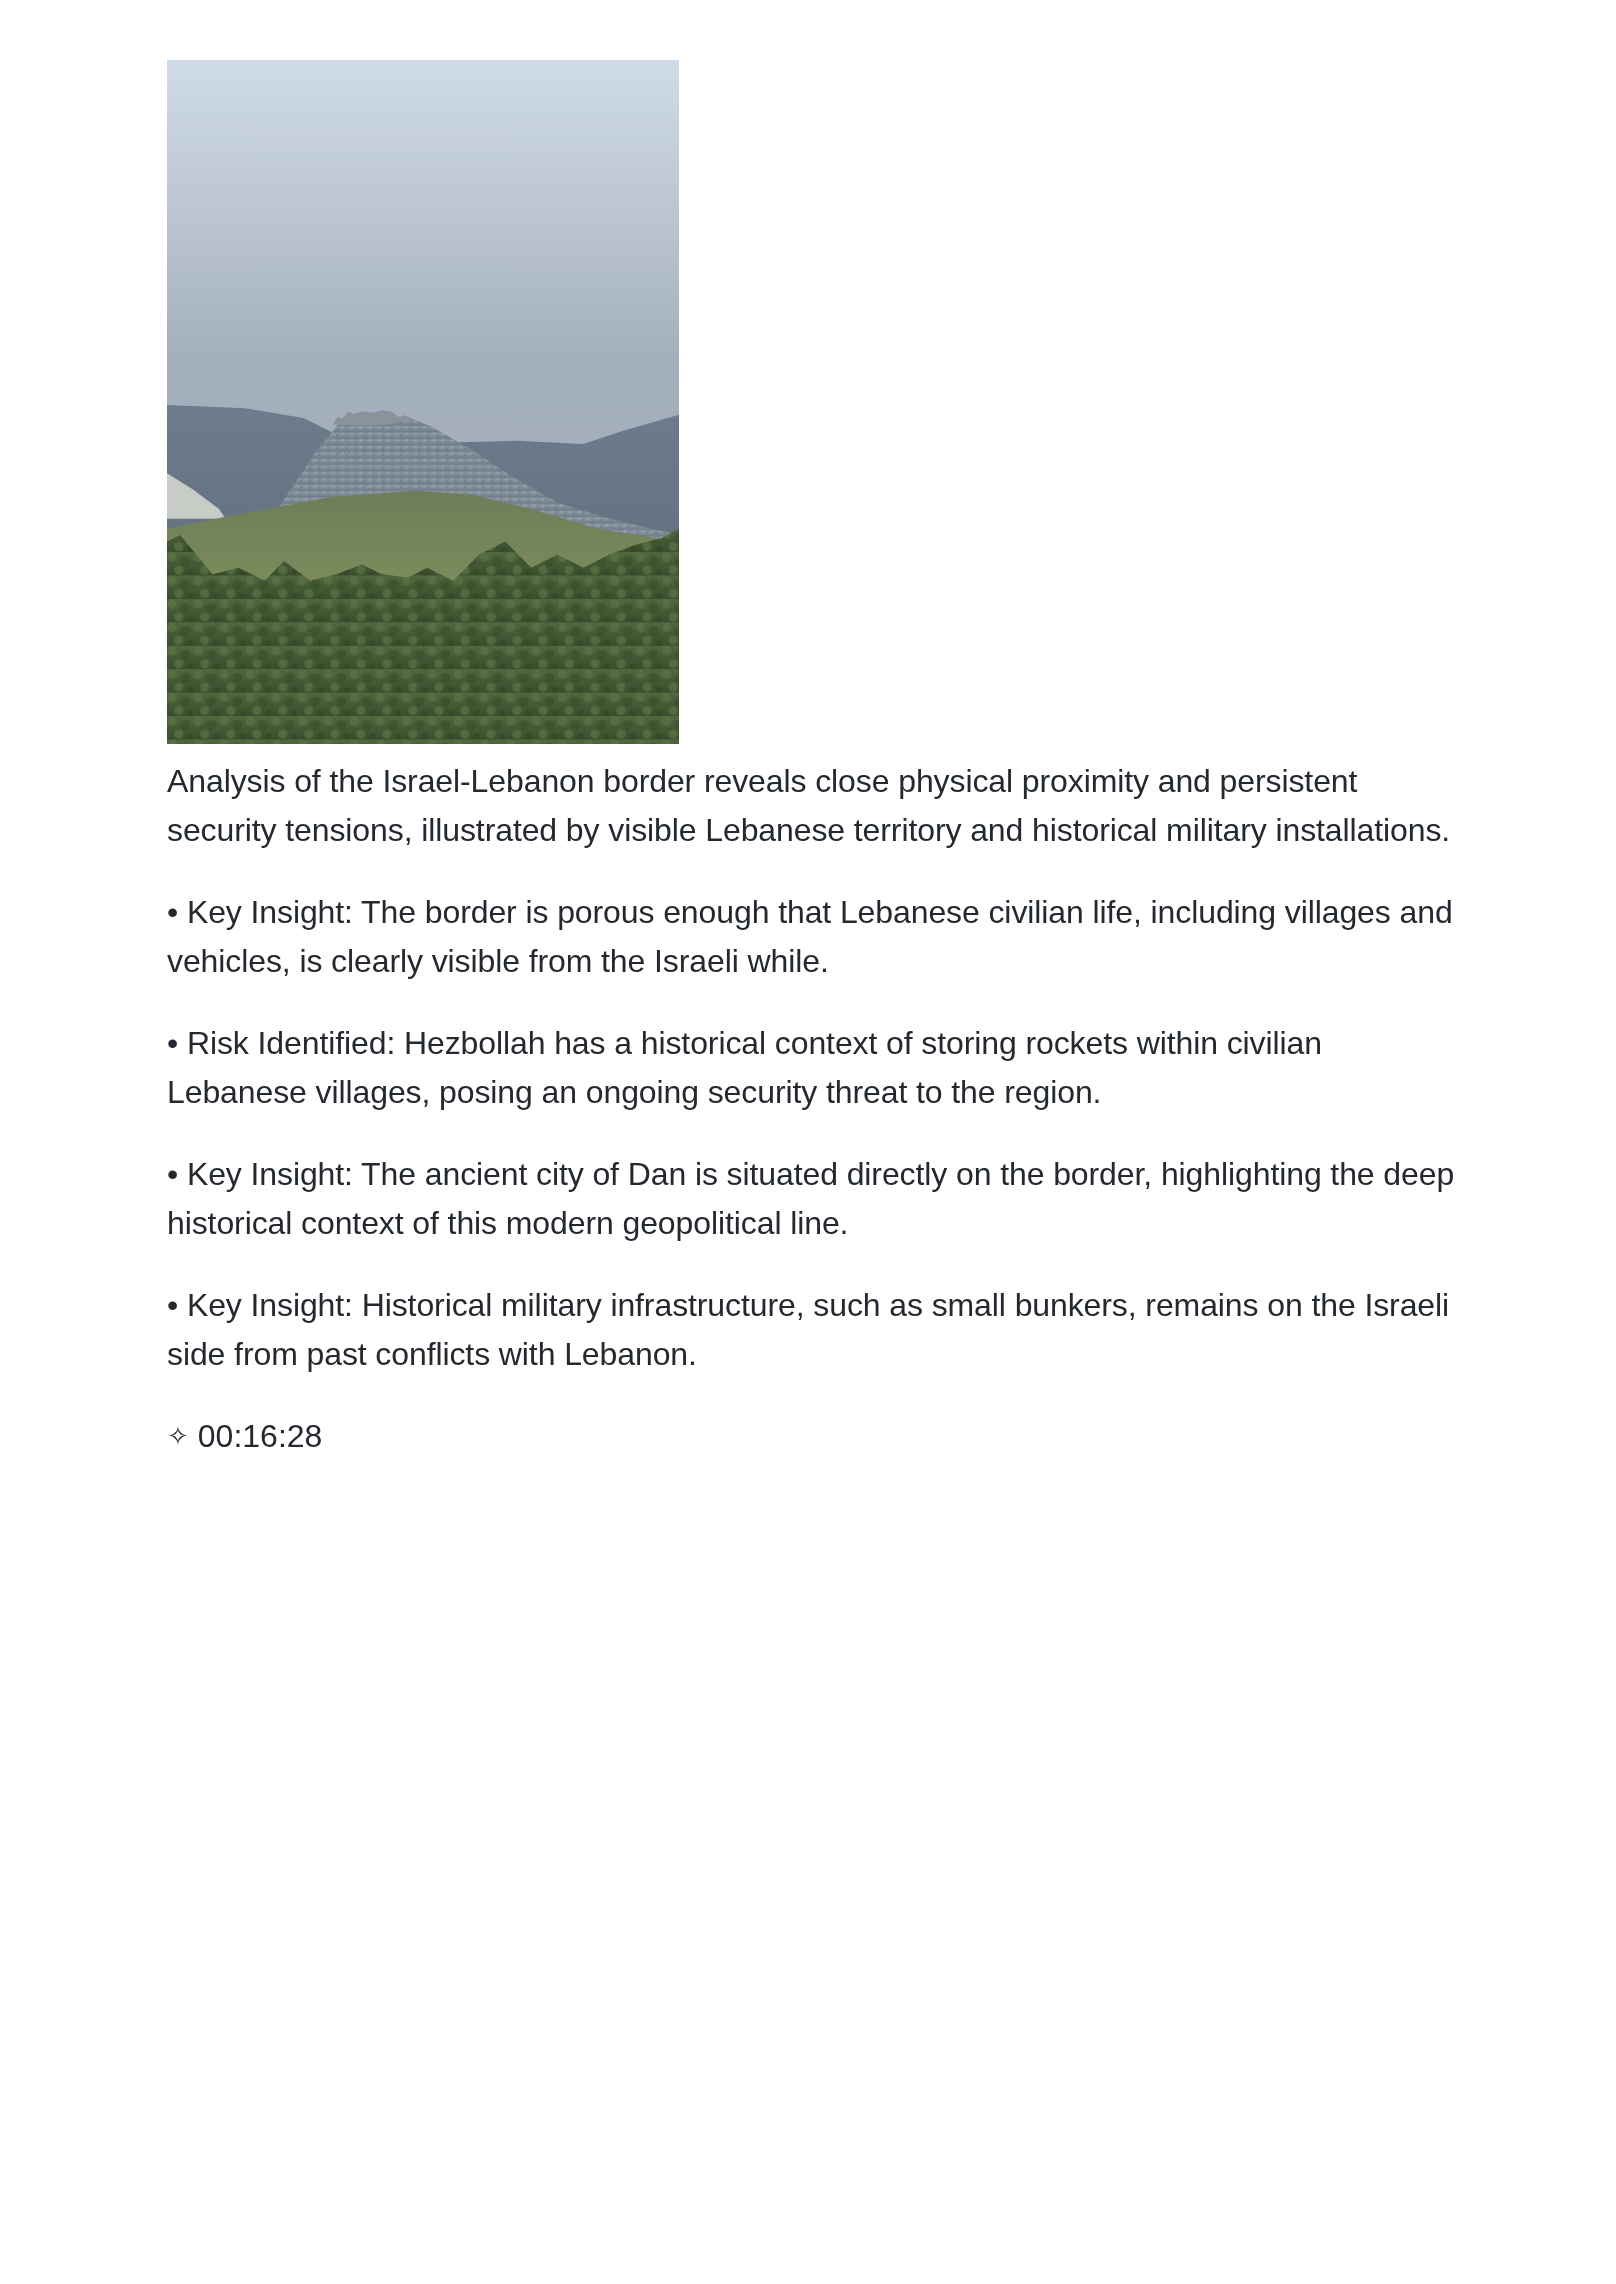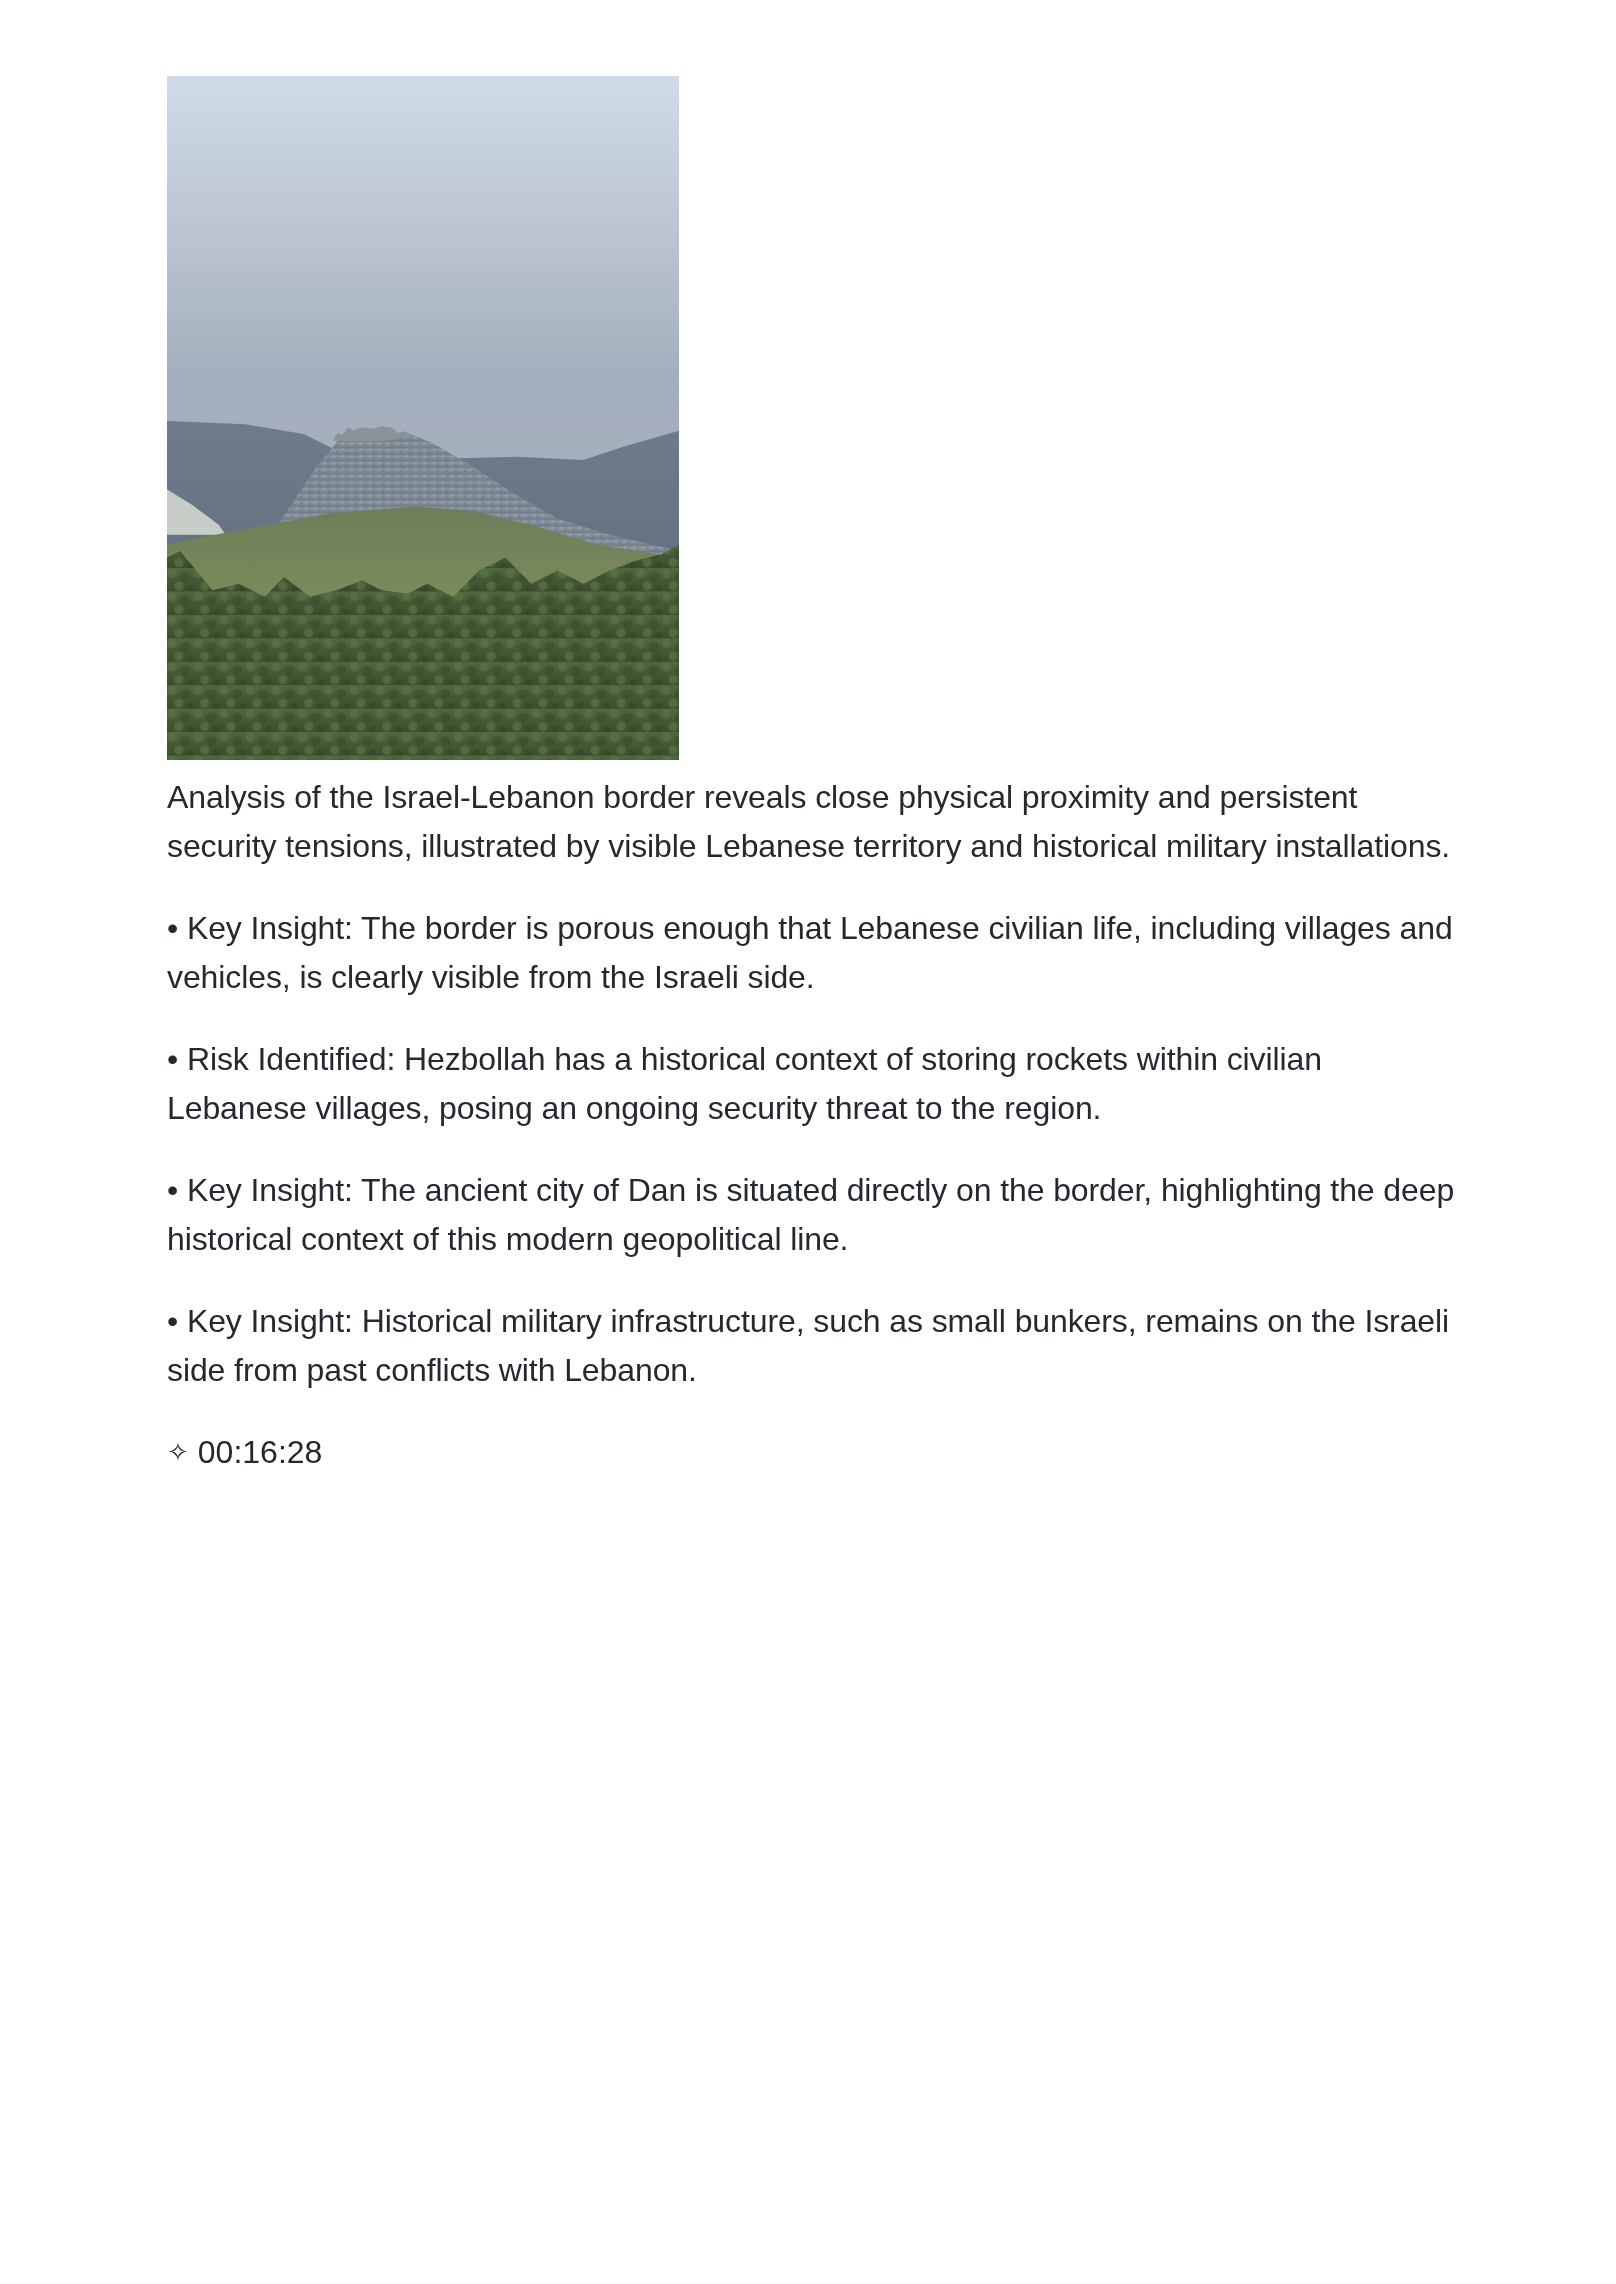--- a/index.html
+++ b/index.html
@@ -11,21 +11,21 @@
       width: 1617px;
       height: 2284px;
       position: relative;
       overflow: hidden;
       font-family: "Liberation Sans", sans-serif;
       color: #24292f;
     }
     .page {
       position: absolute;
       left: 167px;
-      top: 76px;
+      top: 60px;
       width: 1289px;
     }
     .photo {
       width: 512px;
       height: 684px;
       display: block;
       overflow: hidden;
     }
     .photo svg {
       display: block;
@@ -113,21 +113,21 @@
       <path d="M0 635 L40 660 L80 690 L90 705 L0 705 Z" fill="#c8ccc7"></path>
 
       <path d="M0 720 L100 700 L250 672 L380 662 L470 668 L560 690 L660 720 L787 740 L787 900 L0 900 Z" fill="url(#hill)"></path>
 
       <path d="M0 740 L20 730 L45 760 L70 790 L110 780 L150 800 L180 770 L220 800 L260 790 L300 775 L330 790 L370 795 L400 780 L440 800 L480 760 L520 740 L560 780 L600 760 L640 780 L680 760 L720 745 L760 735 L787 720 L787 1051 L0 1051 Z" fill="url(#foliage)"></path>
     </svg>
   </div>
 
   <div class="text-block">
     <p>Analysis of the Israel-Lebanon border reveals close physical proximity and persistent security tensions, illustrated by visible Lebanese territory and historical military installations.</p>
-    <p>• Key Insight: The border is porous enough that Lebanese civilian life, including villages and vehicles, is clearly visible from the Israeli side.</p>
+    <p>• Key Insight: The border is porous enough that Lebanese civilian life, including villages and vehicles, is clearly visible from the Israeli while.</p>
     <p>• Risk Identified: Hezbollah has a historical context of storing rockets within civilian Lebanese villages, posing an ongoing security threat to the region.</p>
     <p>• Key Insight: The ancient city of Dan is situated directly on the border, highlighting the deep historical context of this modern geopolitical line.</p>
     <p>• Key Insight: Historical military infrastructure, such as small bunkers, remains on the Israeli side from past conflicts with Lebanon.</p>
 
     <div class="timestamp">
       <span class="sparkle">✧</span>
       <span>00:16:28</span>
     </div>
   </div>
 

